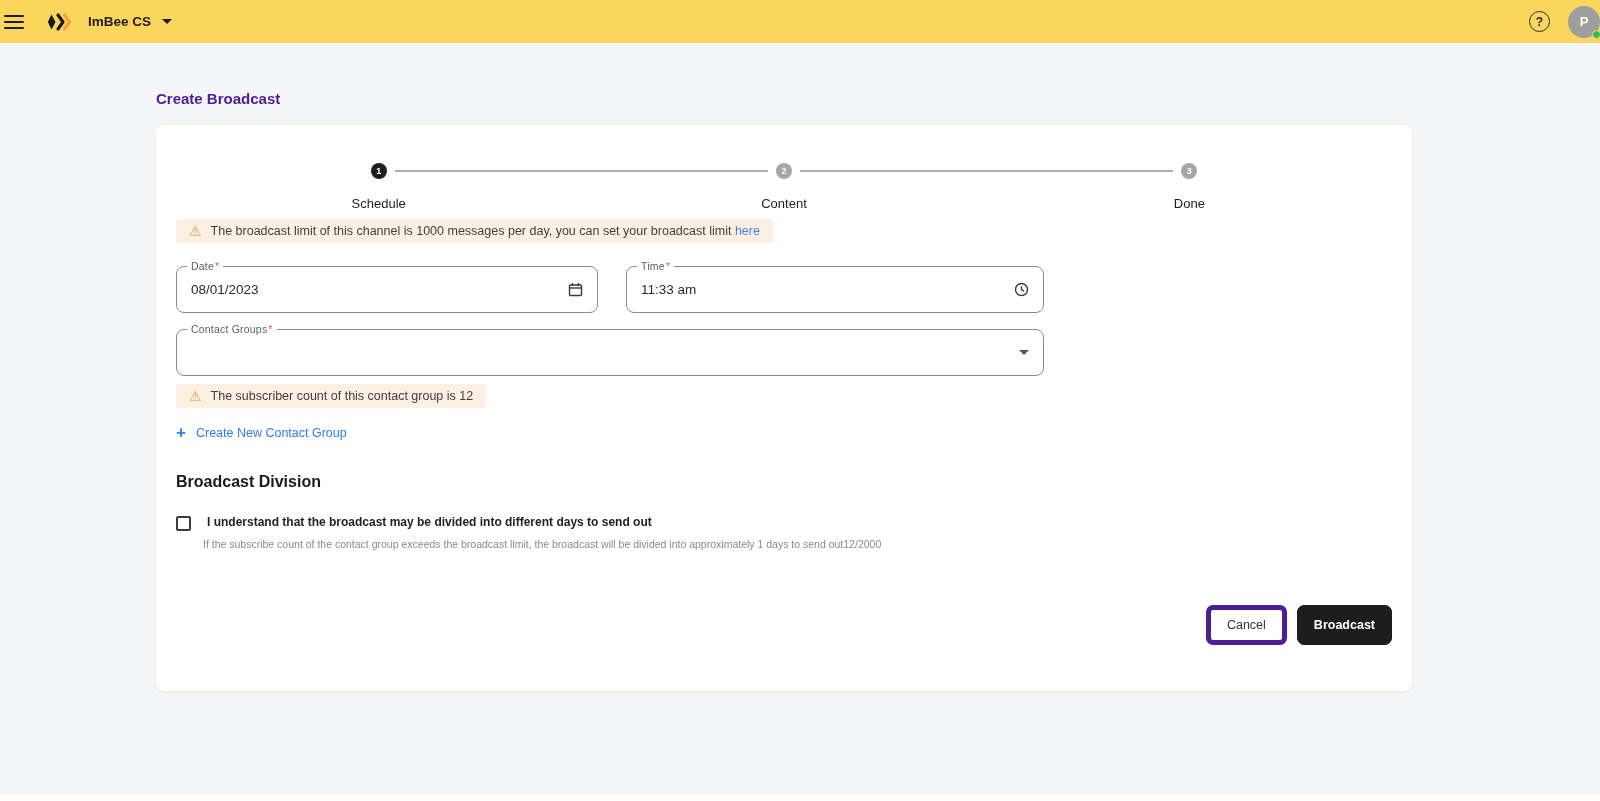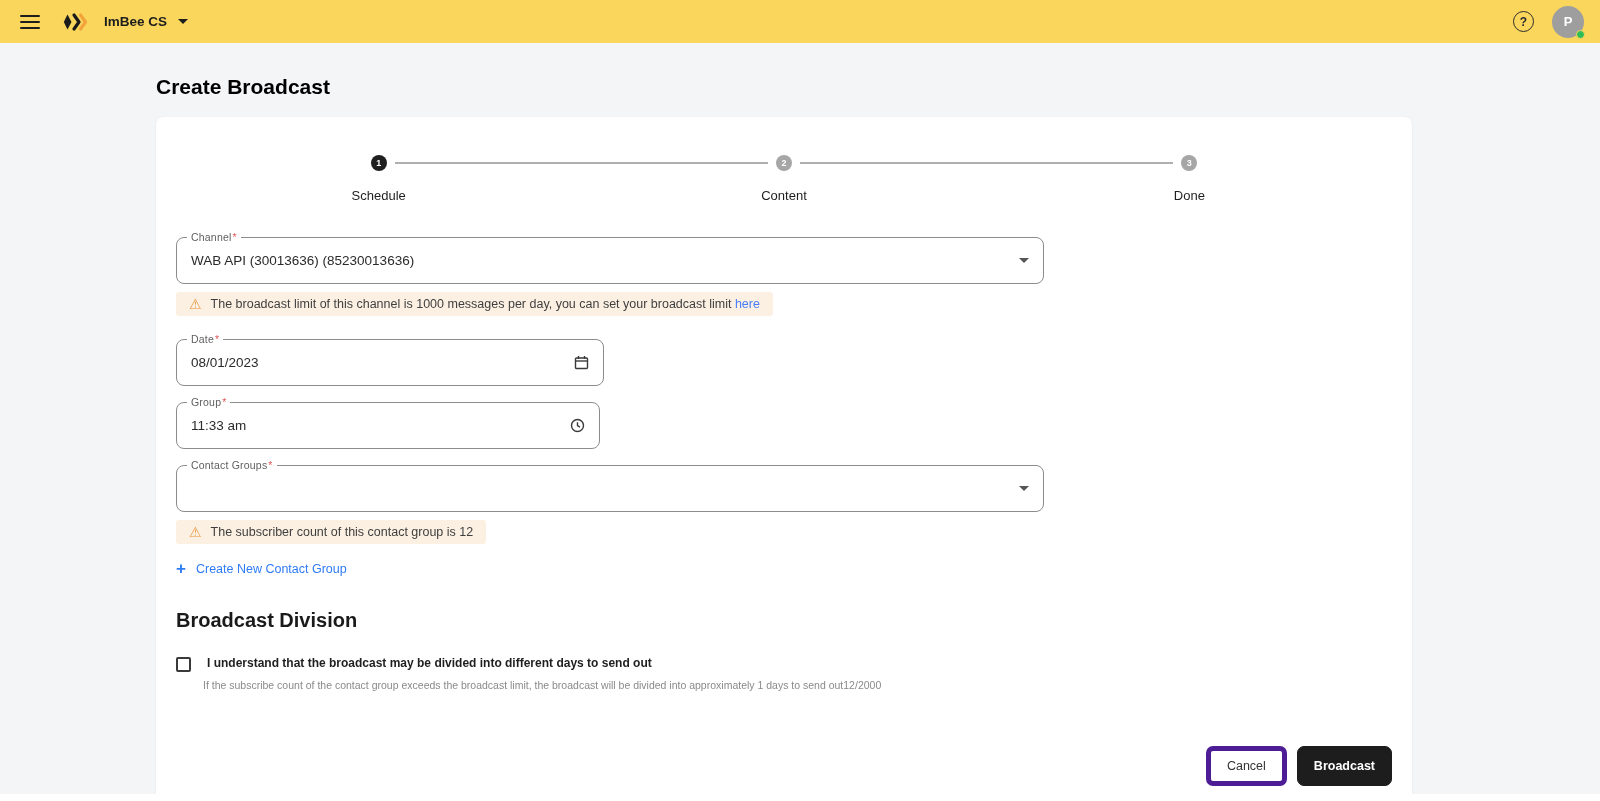--- a/index.html
+++ b/index.html
@@ -1,32 +1,32 @@
 <!DOCTYPE html>
 <html><head>
 <meta charset="utf-8">
 <style>
   * { margin:0; padding:0; box-sizing:border-box; }
   html,body { width:1600px; height:801px; background:#ffffff; font-family:"Liberation Sans","DejaVu Sans",sans-serif; }
   .app { background:#F4F5F7; height:794px; overflow:hidden; }
 
   
-  .topbar { height:43px; background:#FAD65D; display:flex; align-items:center; padding:0 16px; }
+  .topbar { height:43px; background:#FAD65D; display:flex; align-items:center; padding:0 0; }
   .hamburger { width:20px; height:14px; display:flex; flex-direction:column; justify-content:space-between; cursor:pointer; margin-left:4px; }
   .hamburger span { display:block; height:2px; background:#1d1d1d; border-radius:1px; }
   .logo { margin-left:22px; display:flex; align-items:center; }
   .app-name { margin-left:16px; font-size:13.5px; font-weight:700; color:#1d1d1d; }
   .caret-down { width:0; height:0; border-left:5px solid transparent; border-right:5px solid transparent; border-top:5px solid #1d1d1d; margin-left:11px; }
   .topbar-right { margin-left:auto; display:flex; align-items:center; gap:18px; }
   .help-btn { width:21px; height:21px; border:1.6px solid #2b2b2b; border-radius:50%; display:flex; align-items:center; justify-content:center; font-size:12px; font-weight:700; color:#2b2b2b; cursor:pointer; }
   .avatar { position:relative; width:32px; height:32px; border-radius:50%; background:#9E9E9E; display:flex; align-items:center; justify-content:center; color:#fff; font-size:13px; font-weight:700; cursor:pointer; }
   .status-dot { position:absolute; right:-1px; bottom:-1px; width:9px; height:9px; border-radius:50%; background:#2EBD59; border:1.5px solid #FAD65D; }
 
   
-  .page-title { margin:32px 0 18px 156px; font-size:21px; font-weight:700; color:#000000; }
+  .page-title { margin:47px 0 18px 156px; font-size:15px; font-weight:700; color:#4c1d95; }
   .card { margin-left:156px; width:1256px; background:#ffffff; border-radius:8px; box-shadow:0 1px 3px rgba(0,0,0,0.06); padding:38px 20px 46px 20px; }
 
   
   .stepper { display:flex; width:100%; }
   .step { flex:1; display:flex; flex-direction:column; align-items:center; position:relative; }
   .step-top { display:flex; align-items:center; width:100%; height:16px; }
   .conn { flex:1; height:2px; background:#AFAFAF; }
   .conn.hidden { background:transparent; }
   .step-circle { width:16px; height:16px; border-radius:50%; display:flex; align-items:center; justify-content:center; font-size:9px; font-weight:700; color:#fff; margin:0 8px; flex:none; }
   .step--active .step-circle { background:#1F1F1F; }
@@ -38,31 +38,31 @@
   .mfield { position:relative; border:1px solid #8C8C8C; border-radius:8px; height:47px; background:#fff; display:flex; align-items:center; padding:0 14px; margin-top:0; }
   .mlabel { position:absolute; top:-7px; left:10px; background:#fff; padding:0 4px; font-size:10.5px; color:#5f5f5f; letter-spacing:.2px; }
   .req { color:#E05B5B; margin-left:1px; }
   .mvalue { flex:1; font-size:13.5px; color:#2b2b2b; }
   .select-caret { width:0; height:0; border-left:5px solid transparent; border-right:5px solid transparent; border-top:5px solid #555; }
   .field-channel { margin-top:34px; }
   .warn-chip { display:inline-flex; align-items:center; gap:9px; background:#FBF0E2; border-radius:3px; padding:5px 13px; margin-top:8px; }
   .warn-glyph { color:#E8963E; font-size:14px; line-height:1; font-family:"DejaVu Sans",sans-serif; }
   .warn-text { font-size:12.5px; color:#3f3f3f; }
   .warn-link { color:#4A7DF7; text-decoration:none; cursor:pointer; }
-  .dt-row { display:flex; gap:16px; margin-top:23px;flex-direction:column; }
+  .dt-row { display:flex; gap:28px; margin-top:23px; }
   .field-date { width:428px; }
   .field-time { width:424px; }
   .field-groups { margin-top:16px; }
   .ficon { color:#3a3a3a; display:flex; }
   .create-link { display:inline-flex; align-items:center; gap:10px; margin-top:16px; cursor:pointer; }
   .plus-glyph { color:#2E7CF6; font-size:17px; font-weight:700; line-height:1; }
   .create-link-label { color:#2E7CF6; font-size:12.5px; font-weight:400; }
 
   
-  .bd-heading { margin-top:31px; font-size:20px; font-weight:700; color:#1a1a1a; }
+  .bd-heading { margin-top:31px; font-size:16px; font-weight:700; color:#1a1a1a; }
   .cb-row { display:flex; align-items:flex-start; gap:16px; margin-top:24px; }
   .checkbox { width:15px; height:15px; border:2px solid #3a3a3a; border-radius:2px; background:#fff; cursor:pointer; flex:none; margin-top:1px; }
   .cb-label { font-size:12px; font-weight:700; color:#1f1f1f; cursor:pointer; }
   .cb-helper { margin:7px 0 0 27px; font-size:10.5px; color:#8a8a8a; }
 
   
   .actions { display:flex; justify-content:flex-end; gap:10px; margin-top:55px; width:1216px; }
   .btn { border-radius:7px; font-size:12.5px; padding:8px 16px; cursor:pointer; font-family:inherit; }
   .btn-cancel { background:#fff; border:5px solid #4c1d95; color:#333; }
   .btn-continue { background:#1D1D1D; border:1px solid #1D1D1D; color:#fff; font-weight:700; }
@@ -125,27 +125,20 @@
           <span class="step-circle">3</span>
           <span class="conn hidden"></span>
         </div>
         <span class="step-label">Done</span>
       </div>
     </div>
 
     <div class="form-area">
 
       
-      <div class="mfield field-channel">
-        <span class="mlabel">
-          <span>Channel</span><span class="req">*</span>
-        </span>
-        <span class="mvalue">WAB API (30013636) (85230013636)</span>
-        <span class="select-caret"></span>
-      </div>
 
       
       <div class="warn-chip">
         <span class="warn-glyph">⚠</span>
         <span class="warn-text">
           <span>The broadcast limit of this channel is 1000 messages per day, you can set your broadcast limit</span>
           <a class="warn-link">here</a>
         </span>
       </div>
 
@@ -160,21 +153,21 @@
             <svg width="15" height="15" viewBox="0 0 15 15" fill="none" stroke="#3a3a3a" stroke-width="1.4">
               <rect x="1.5" y="3" width="12" height="10.5" rx="1"></rect>
               <line x1="4.5" y1="1" x2="4.5" y2="4"></line>
               <line x1="10.5" y1="1" x2="10.5" y2="4"></line>
               <line x1="1.5" y1="6" x2="13.5" y2="6"></line>
             </svg>
           </span>
         </div>
         <div class="mfield field-time">
           <span class="mlabel">
-            <span>Group</span><span class="req">*</span>
+            <span>Time</span><span class="req">*</span>
           </span>
           <span class="mvalue">11:33 am</span>
           <span class="ficon">
             <svg width="15" height="15" viewBox="0 0 15 15" fill="none" stroke="#3a3a3a" stroke-width="1.4">
               <circle cx="7.5" cy="7.5" r="6"></circle>
               <path d="M7.5 4.2 V7.7 L10 9.2"></path>
             </svg>
           </span>
         </div>
       </div>

